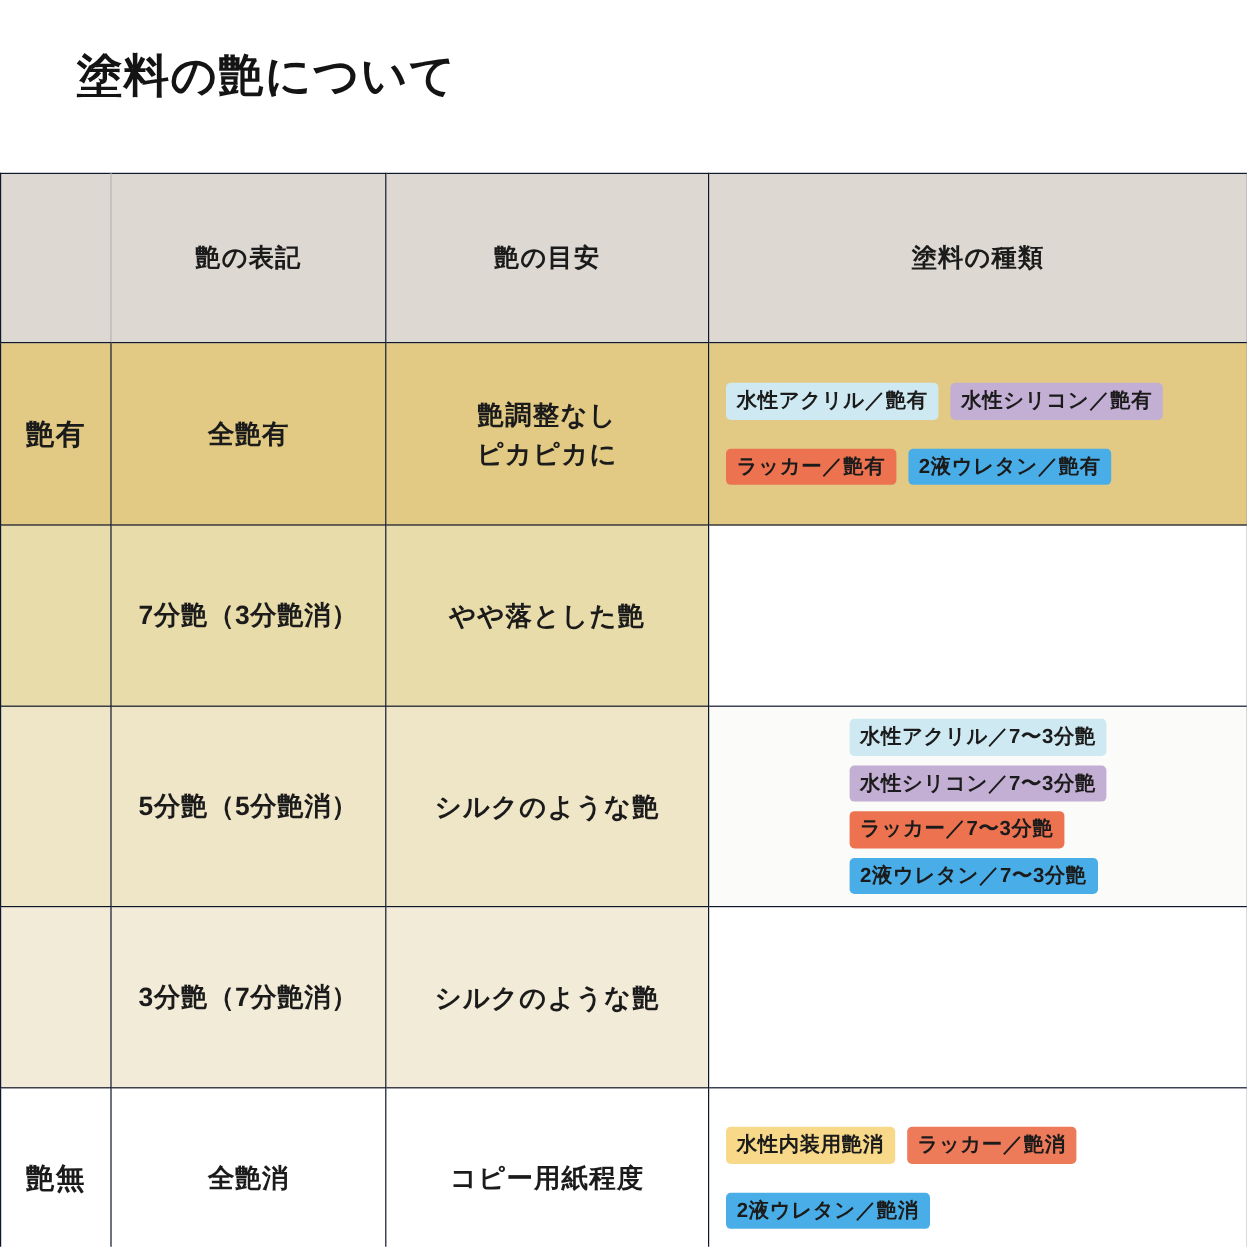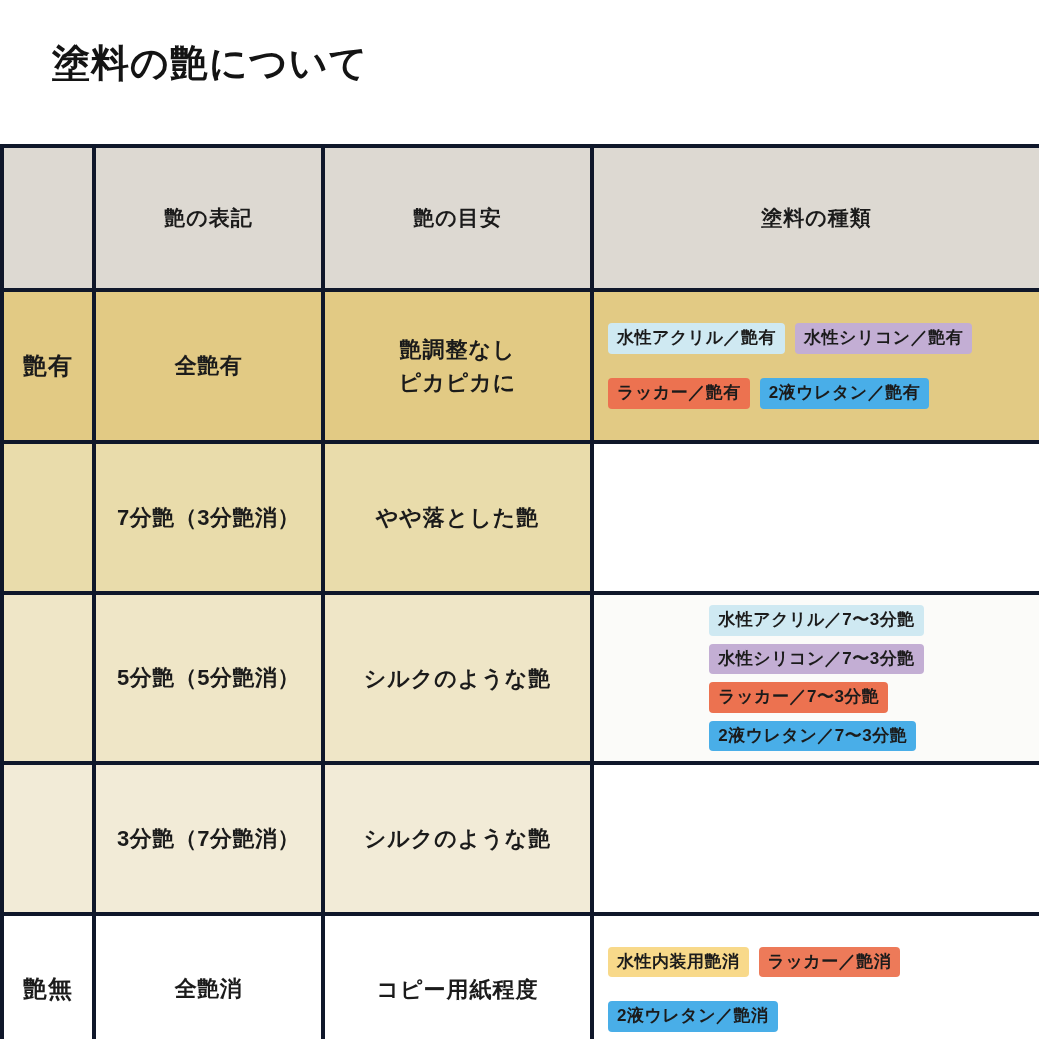--- a/index.html
+++ b/index.html
@@ -15,38 +15,38 @@
     overflow: hidden;
   }
   .page {
     position: relative;
     width: 1039px;
     height: 1039px;
     box-sizing: border-box;
   }
   .page-title {
     position: absolute;
-    left: 52px;
+    left: 64px;
     top: 38px;
     font-size: 38px;
     font-weight: bold;
     letter-spacing: 1px;
     color: #141414;
     white-space: nowrap;
   }
   table.gloss-table {
     position: absolute;
     left: 0;
     top: 144px;
     width: 1039px;
     border-collapse: collapse;
     table-layout: fixed;
   }
   table.gloss-table td, table.gloss-table th {
-    border: 4px solid #0f172a;
+    border: 1px solid #0f172a;
     padding: 0;
     vertical-align: middle;
     text-align: center;
   }
   .col-a { width: 92px; }
   .col-b { width: 229px; }
   .col-c { width: 269px; }
   .col-d { width: 449px; }
 
   thead th {

